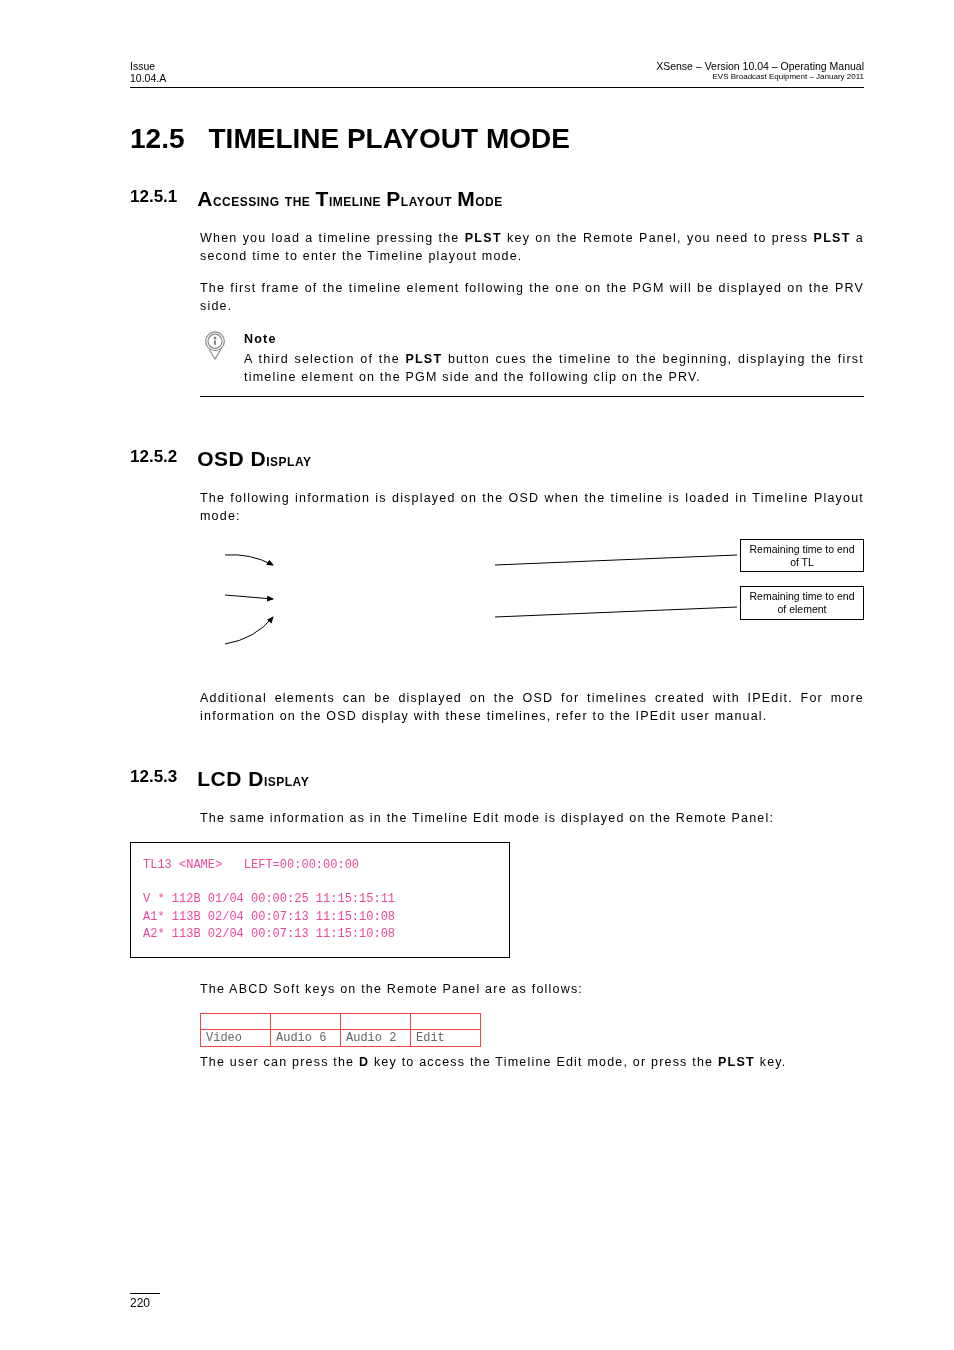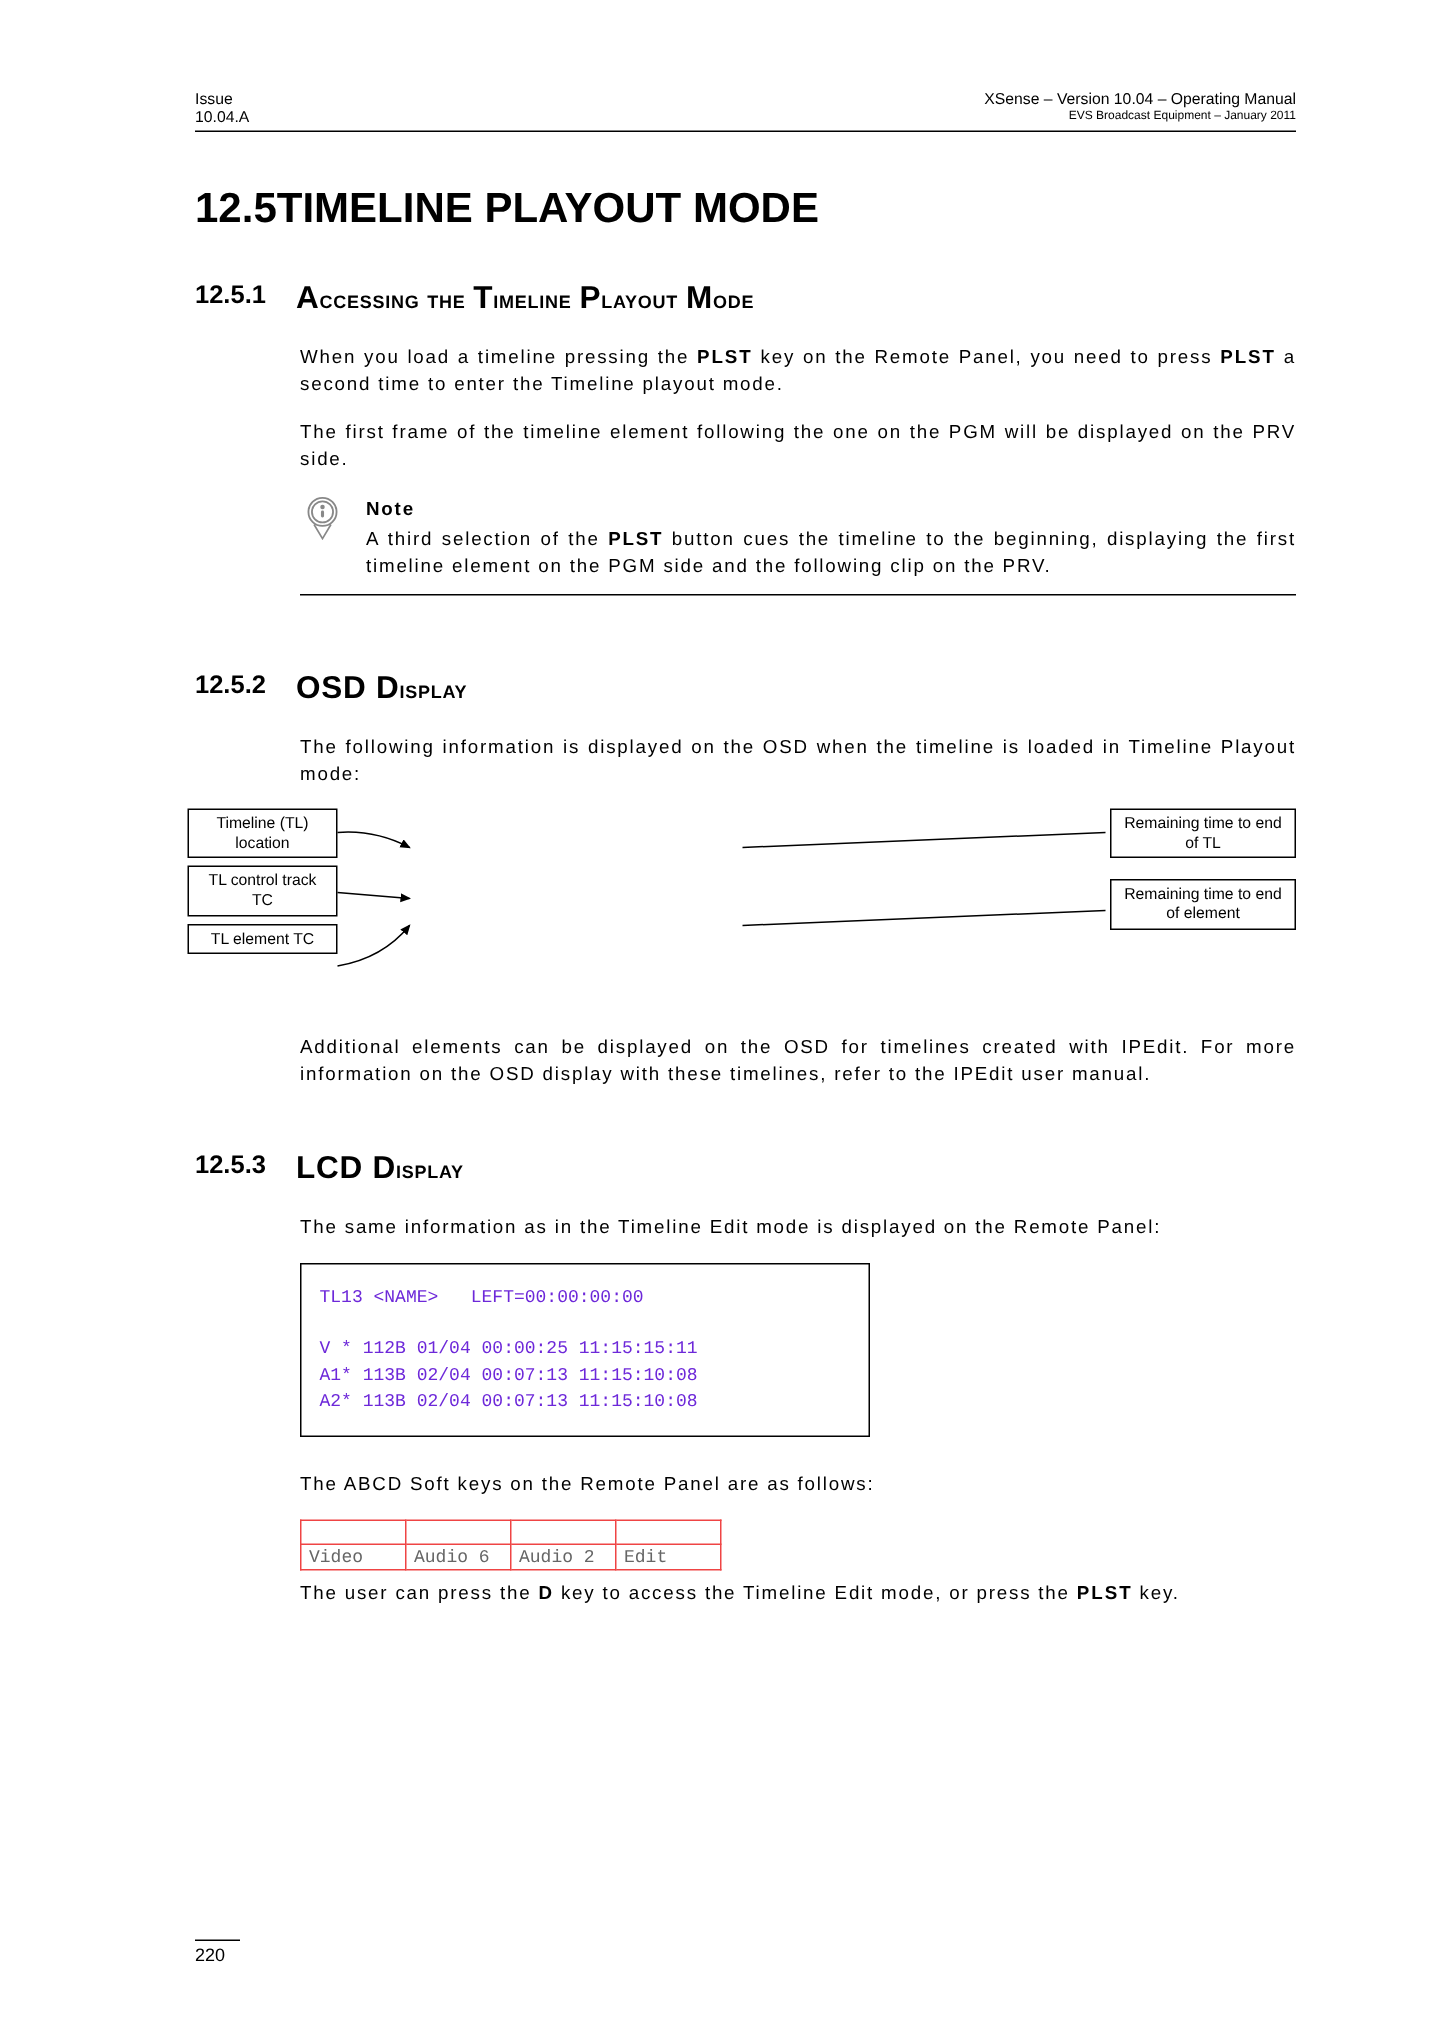--- a/index.html
+++ b/index.html
@@ -20,21 +20,21 @@
       border-bottom: 1px solid #000;
       padding-bottom: 3px;
       margin-bottom: 35px;
       font-size: 10.5px;
     }
     .header-left { }
     .header-right { text-align: right; }
     .header-right-top { font-size: 10.5px; margin-left: 24px; }
     .header-right-bottom { font-size: 8px; }
 
-    h1 { font-size: 28px; font-weight: bold; margin-bottom: 32px; display: flex; }
+    h1 { font-size: 28px; font-weight: bold; margin-bottom: 32px; display: flex; gap: 24px; }
     h1 .num { }
     h1 .ttl { }
 
     h2 { font-size: 17px; font-weight: bold; margin-bottom: 18px; display: flex; gap: 20px; }
     h2 .num { }
     h2 .ttl { font-variant: small-caps; letter-spacing: 0.5px; }
     h2 .ttl .caps { font-size: 21px; }
 
     .body-p {
       font-size: 12.5px;
@@ -119,27 +119,26 @@
     .osd-svg {
       position: absolute;
       top: 0;
       left: 0;
       width: 100%;
       height: 130px;
       pointer-events: none;
     }
 
     .lcd-box {
-      margin-left: 70px;
       border: 1px solid #000;
       padding: 14px 12px;
       width: 380px;
       font-family: 'Courier New', Courier, monospace;
       font-size: 12px;
-      color: #6d28d9;
+      color: #ec4899;
       white-space: pre;
       line-height: 1.45;
       margin-bottom: 22px;
     }
 
     .softkeys-table {
       margin-left: 70px;
       border-collapse: collapse;
       font-family: 'Courier New', Courier, monospace;
       font-size: 12px;
@@ -211,25 +210,20 @@
 <div class="section-gap"></div>
 
 <h2>
   <span class="num">12.5.2</span>
   <span class="ttl"><span class="caps">OSD D</span>isplay</span>
 </h2>
 
 <p class="body-p">The following information is displayed on the OSD when the timeline is loaded in Timeline Playout mode:</p>
 
 <div class="osd-diagram">
-  <div class="osd-left-stack">
-    <div class="osd-lbox">Timeline (TL) location</div>
-    <div class="osd-lbox">TL control track TC</div>
-    <div class="osd-lbox">TL element TC</div>
-  </div>
 
 
   <div class="osd-right-stack">
     <div class="osd-rbox">Remaining time to end of TL</div>
     <div class="osd-rbox">Remaining time to end of element</div>
   </div>
 
   <svg class="osd-svg">
     <defs>
       <marker id="arrowhead" markerWidth="7" markerHeight="7" refX="6" refY="3" orient="auto">

